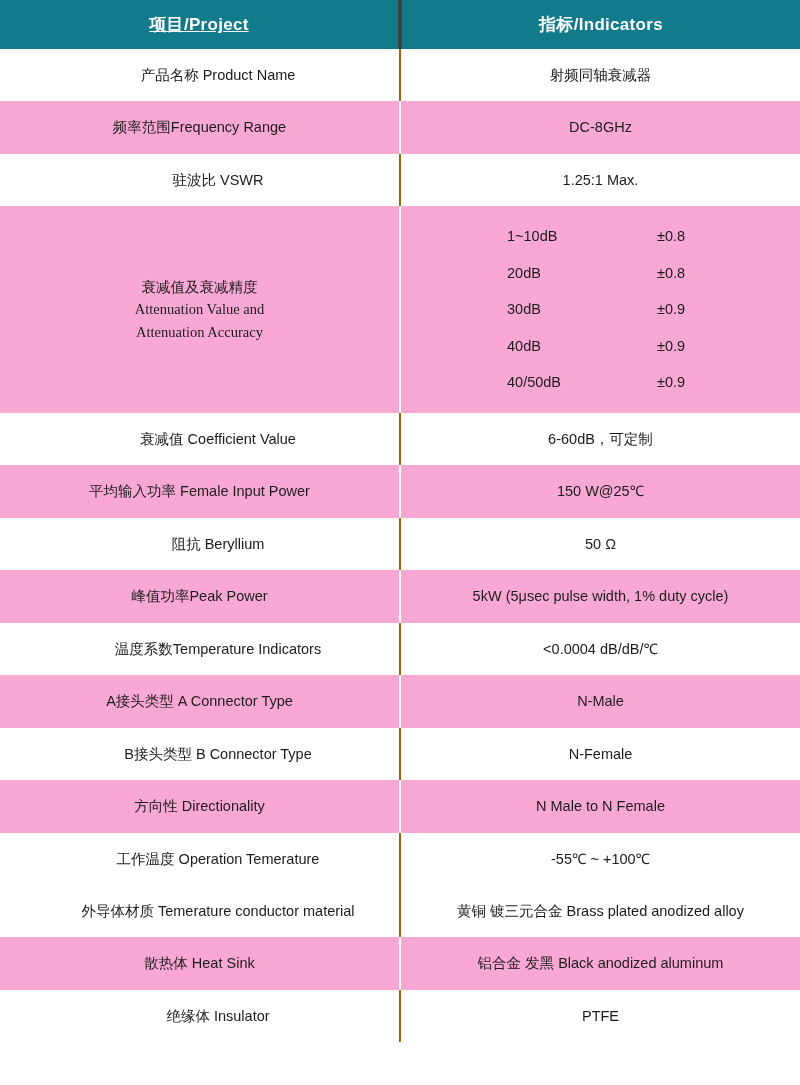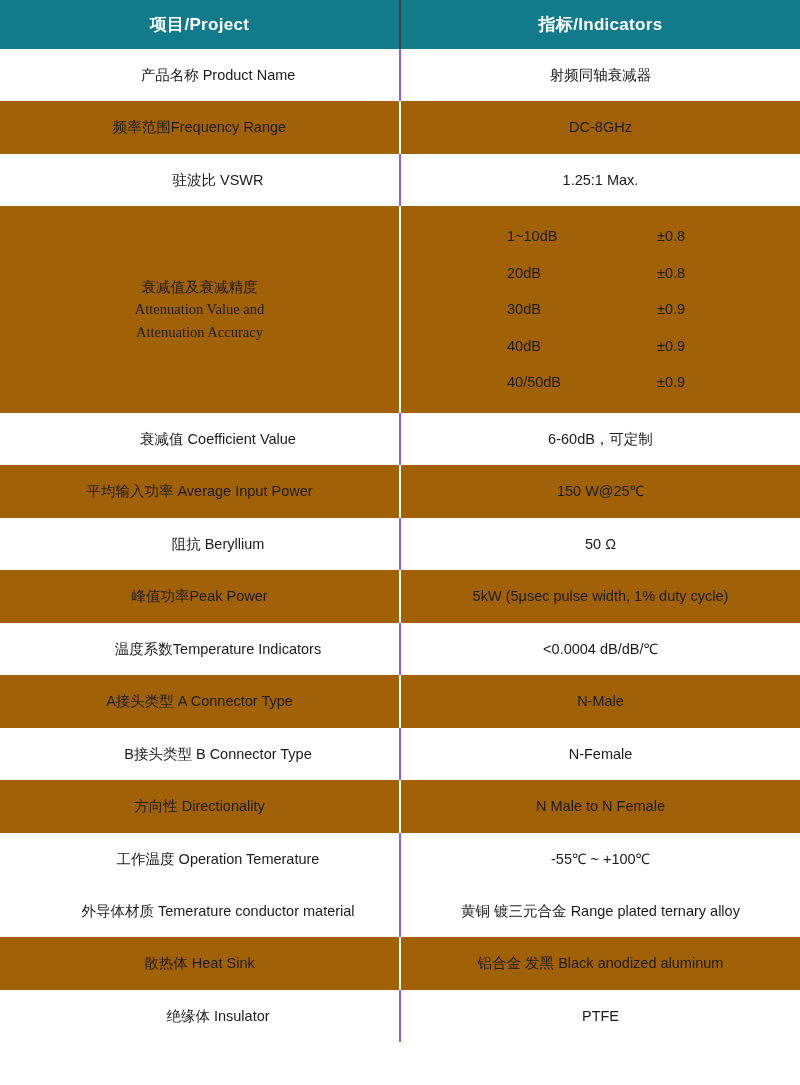--- a/index.html
+++ b/index.html
@@ -24,42 +24,43 @@
   .spec-table thead th {
     background: #117a8b;
     color: #ffffff;
     font-size: 17px;
     font-weight: bold;
     padding: 13px 8px;
     text-align: center;
     letter-spacing: 0.3px;
   }
   .spec-table thead th.th-left {
-    border-right: 2px solid #404040;
+    border-right: 4px solid #404040;
+    text-decoration: underline;
   }
 
   .spec-table td {
     font-size: 14.5px;
     text-align: center;
     padding: 15px 10px;
     vertical-align: middle;
     line-height: 1.55;
     color: #1c1c1c;
   }
   .spec-table tbody tr.row-plain td {
     background: #ffffff;
   }
   .spec-table tbody tr.row-tint td {
-    background: #a16207;
+    background: #f9a8d4;
   }
   .spec-table td.cell-left {
     border-right: 2px solid #ffffff;
   }
   .spec-table tr.row-plain td.cell-left {
-    border-right: 2px solid #8b5cf6;
+    border-right: 2px solid #a16207;
     padding-left: 47px;
   }
 
   
   .atten-label {
     line-height: 1.85;
     font-family: Liberation Serif, serif;
   }
   .atten-list {
     display: flex;
@@ -143,21 +144,21 @@
         </div>
       </td>
     </tr>
 
     <tr class="row-plain">
       <td class="cell-left">衰减值 Coefficient Value</td>
       <td>6-60dB，可定制</td>
     </tr>
 
     <tr class="row-tint">
-      <td class="cell-left">平均输入功率 Average Input Power</td>
+      <td class="cell-left">平均输入功率 Female Input Power</td>
       <td>150 W@25℃</td>
     </tr>
 
     <tr class="row-plain">
       <td class="cell-left">阻抗 Beryllium</td>
       <td>50 Ω</td>
     </tr>
 
     <tr class="row-tint">
       <td class="cell-left">峰值功率Peak Power</td>
@@ -185,21 +186,21 @@
     </tr>
 
     <tr class="row-plain">
       <td class="cell-left">工作温度 Operation Temerature</td>
       <td>-55℃ ~ +100℃</td>
     </tr>
 
 
     <tr class="row-plain">
       <td class="cell-left">外导体材质 Temerature conductor material</td>
-      <td>黄铜 镀三元合金 Range plated ternary alloy</td>
+      <td>黄铜 镀三元合金 Brass plated anodized alloy</td>
     </tr>
 
     <tr class="row-tint">
       <td class="cell-left">散热体 Heat Sink</td>
       <td>铝合金 发黑 Black anodized aluminum</td>
     </tr>
 
     <tr class="row-plain">
       <td class="cell-left">绝缘体 Insulator</td>
       <td>PTFE</td>

